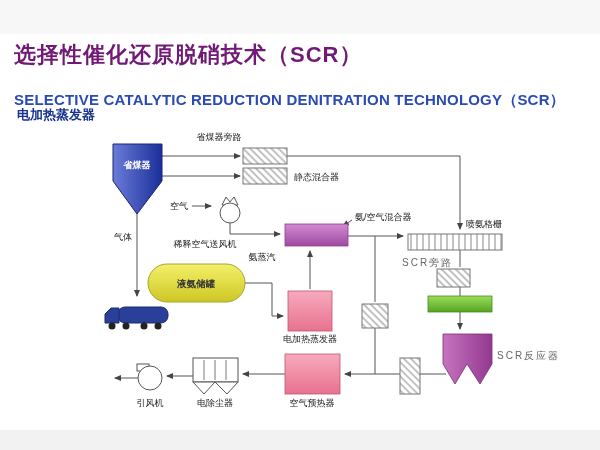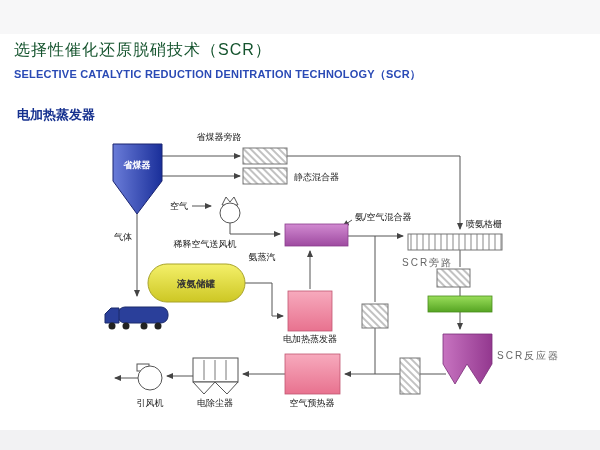--- a/index.html
+++ b/index.html
@@ -1,21 +1,21 @@
 <!DOCTYPE html>
 <html><head>
 <meta charset="utf-8">
 <style>
   html,body{margin:0;padding:0;}
   body{font-family:"Liberation Sans","DejaVu Sans",sans-serif;background:#fff;}
   .page{position:relative;width:600px;height:450px;background:#fff;overflow:hidden;}
   .top-band{position:absolute;left:0;top:0;width:600px;height:34px;background:#f7f7f8;}
   .bottom-band{position:absolute;left:0;top:430px;width:600px;height:20px;background:#f2f2f3;}
-  .title{position:absolute;left:14px;top:40px;font-size:16px;font-weight:normal;color:#14532d;letter-spacing:1px;}
-  .subtitle{position:absolute;left:14px;top:67px;font-size:11px;font-weight:bold;color:#2a4ab5;letter-spacing:.2px;}
+  .title{position:absolute;left:14px;top:40px;font-size:22px;font-weight:bold;color:#701a75;letter-spacing:1px;}
+  .subtitle{position:absolute;left:14px;top:91px;font-size:15px;font-weight:bold;color:#2a4ab5;letter-spacing:.2px;}
   .section{position:absolute;left:17px;top:106px;font-size:13px;font-weight:bold;color:#16318f;}
   svg{position:absolute;left:0;top:126px;}
   .st{font-size:9px;fill:#222;}
   .stw{font-size:9px;fill:#fff;font-weight:bold;}
   .stb{font-size:9.5px;fill:#333;font-weight:bold;}
   .gray{fill:#666;letter-spacing:2px;font-size:10px;}
   .ln{stroke:#555;stroke-width:1;fill:none;}
   .box{stroke:#777;stroke-width:1;}
   .outline{stroke:#555;stroke-width:1;fill:#fff;}
 </style>

